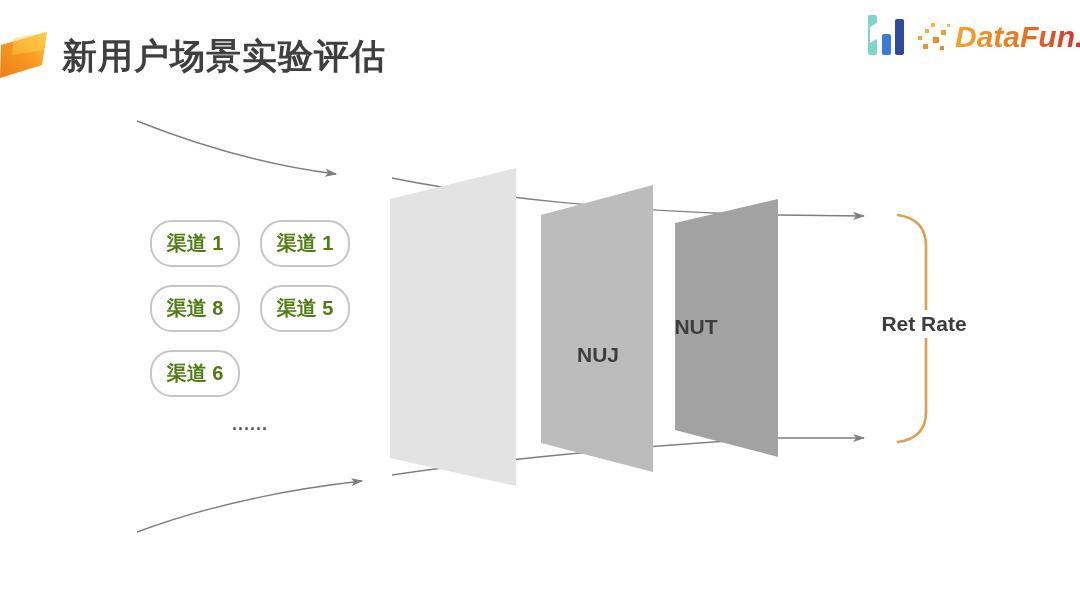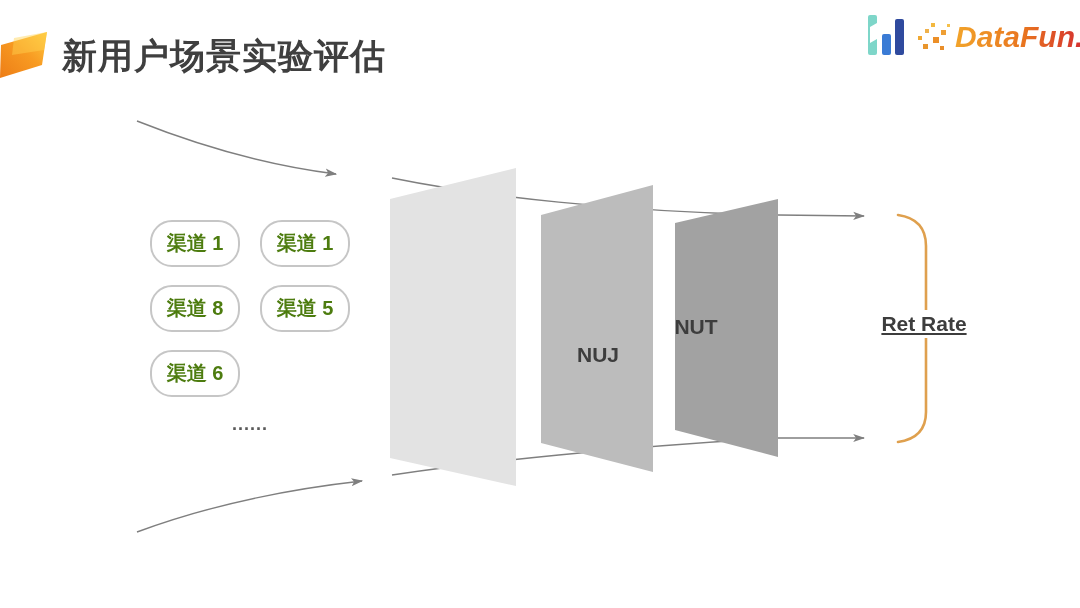--- a/index.html
+++ b/index.html
@@ -46,21 +46,21 @@
   .stage-label{
     position:absolute;text-align:center;
     font-size:21px;font-weight:700;color:#3d3d3d;line-height:1.15;
   }
   .stage-label.s0{left:405px;top:300px;width:96px;}
   .stage-label.s1{left:554px;top:315px;width:88px;margin-top:28px;}
   .stage-label.s2{left:652px;top:315px;width:88px;}
   .outcome-label{
     position:absolute;left:872px;top:310px;width:104px;
     background:#ffffff;text-align:center;padding:2px 0;
-    font-size:21px;font-weight:700;color:#3d3d3d;white-space:nowrap;text-decoration:underline;
+    font-size:21px;font-weight:700;color:#3d3d3d;white-space:nowrap;
   }
 </style>
 </head>
 <body>
 
 <div class="slide">
 
   <svg class="ribbon" viewBox="0 0 50 52">
     <defs>
       <linearGradient id="ribGrad" x1="0" y1="1" x2="1" y2="0">

